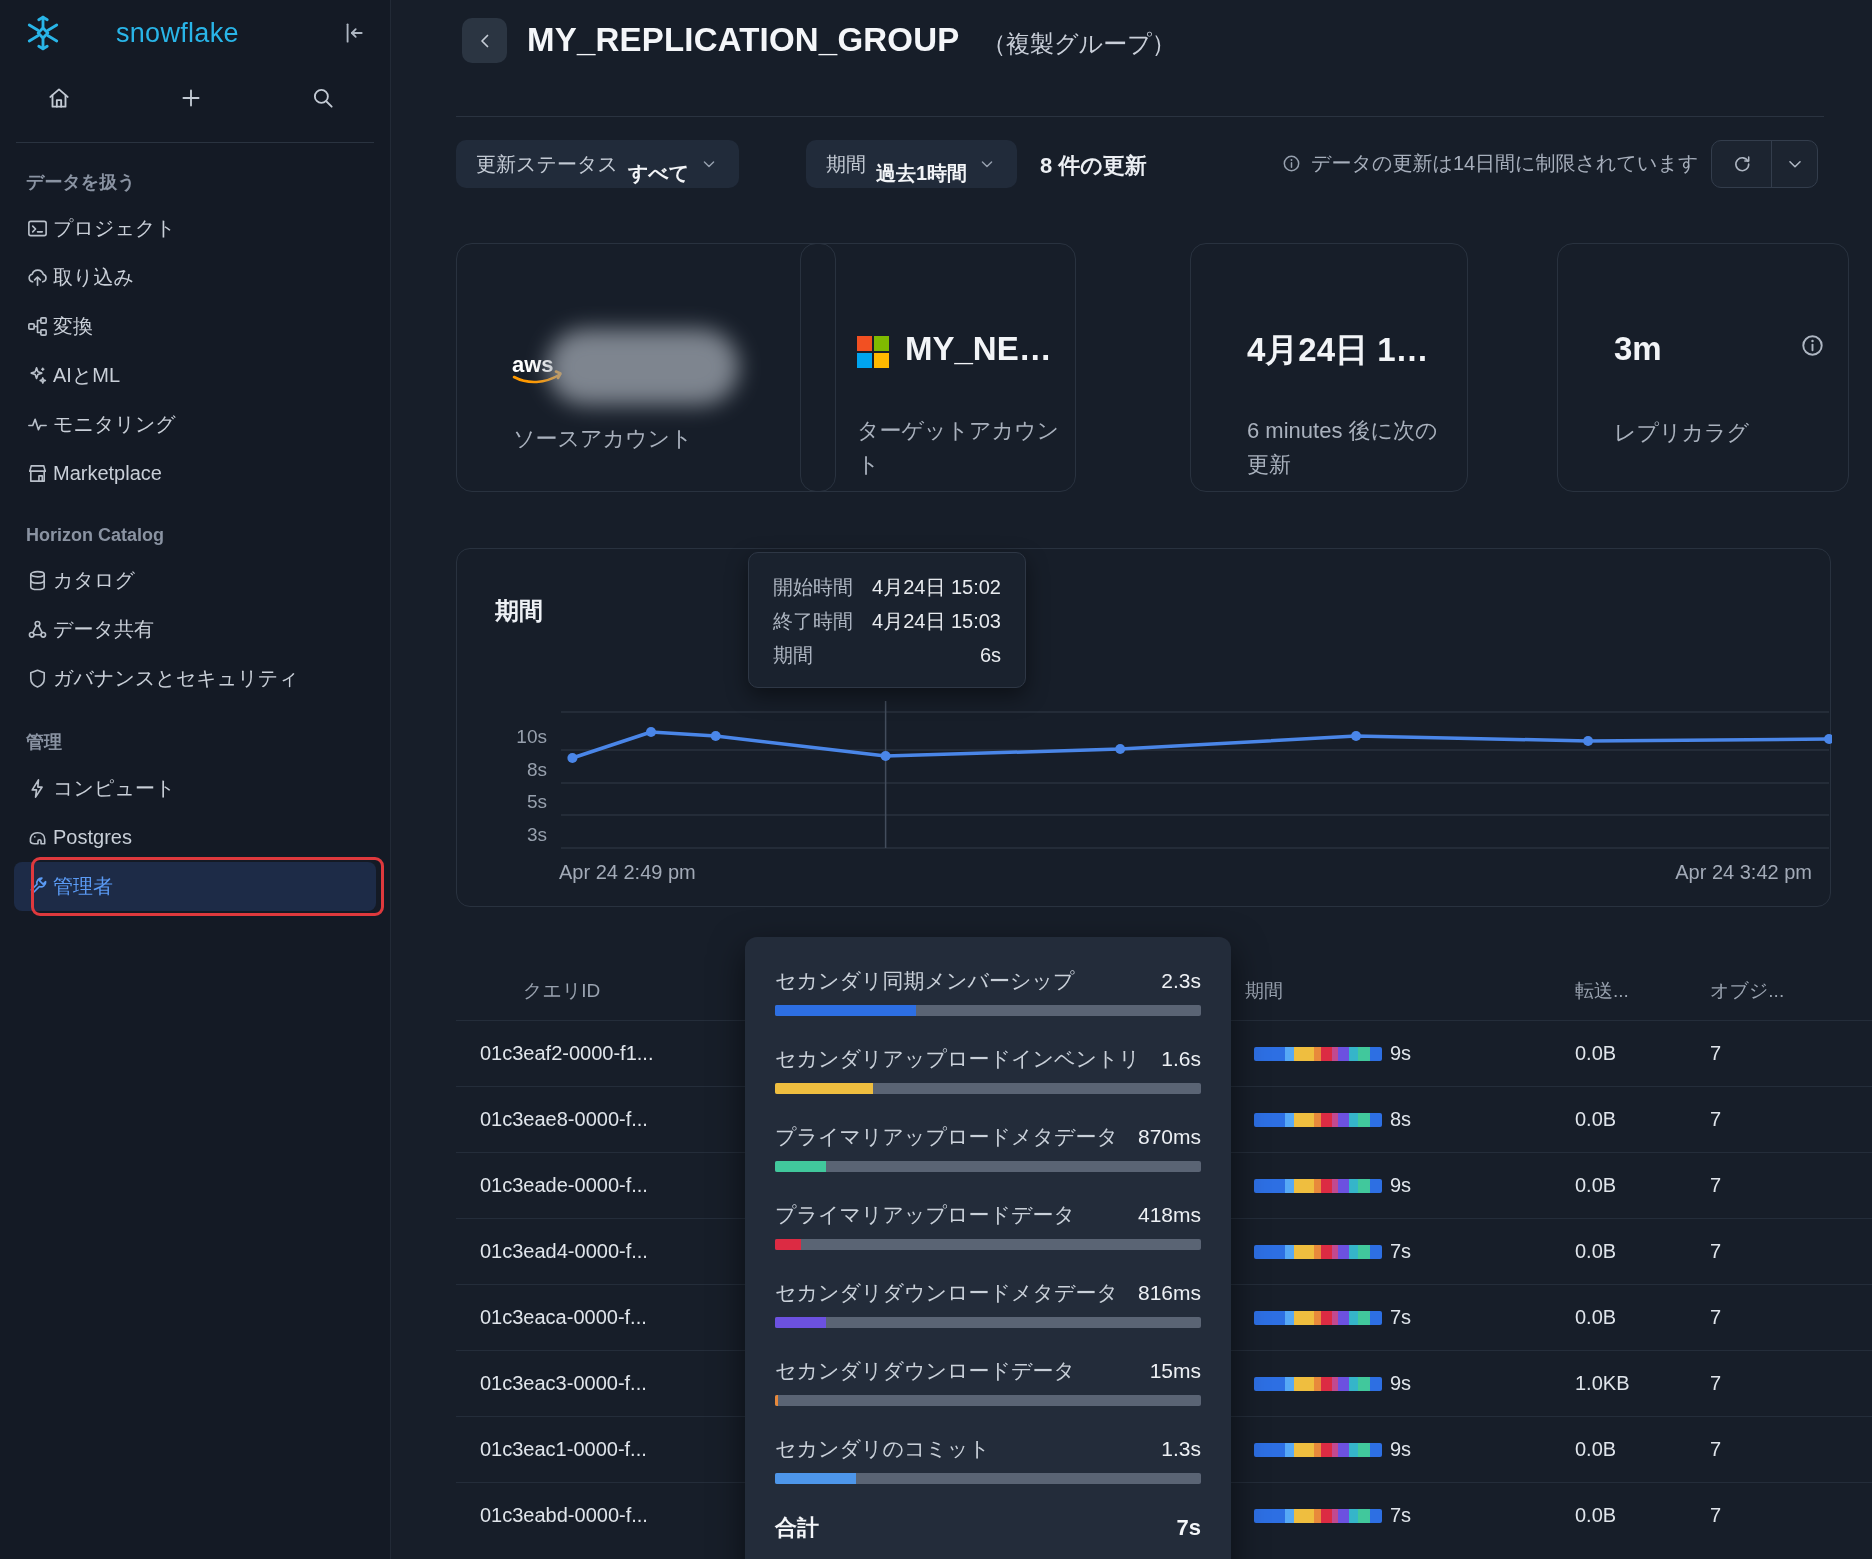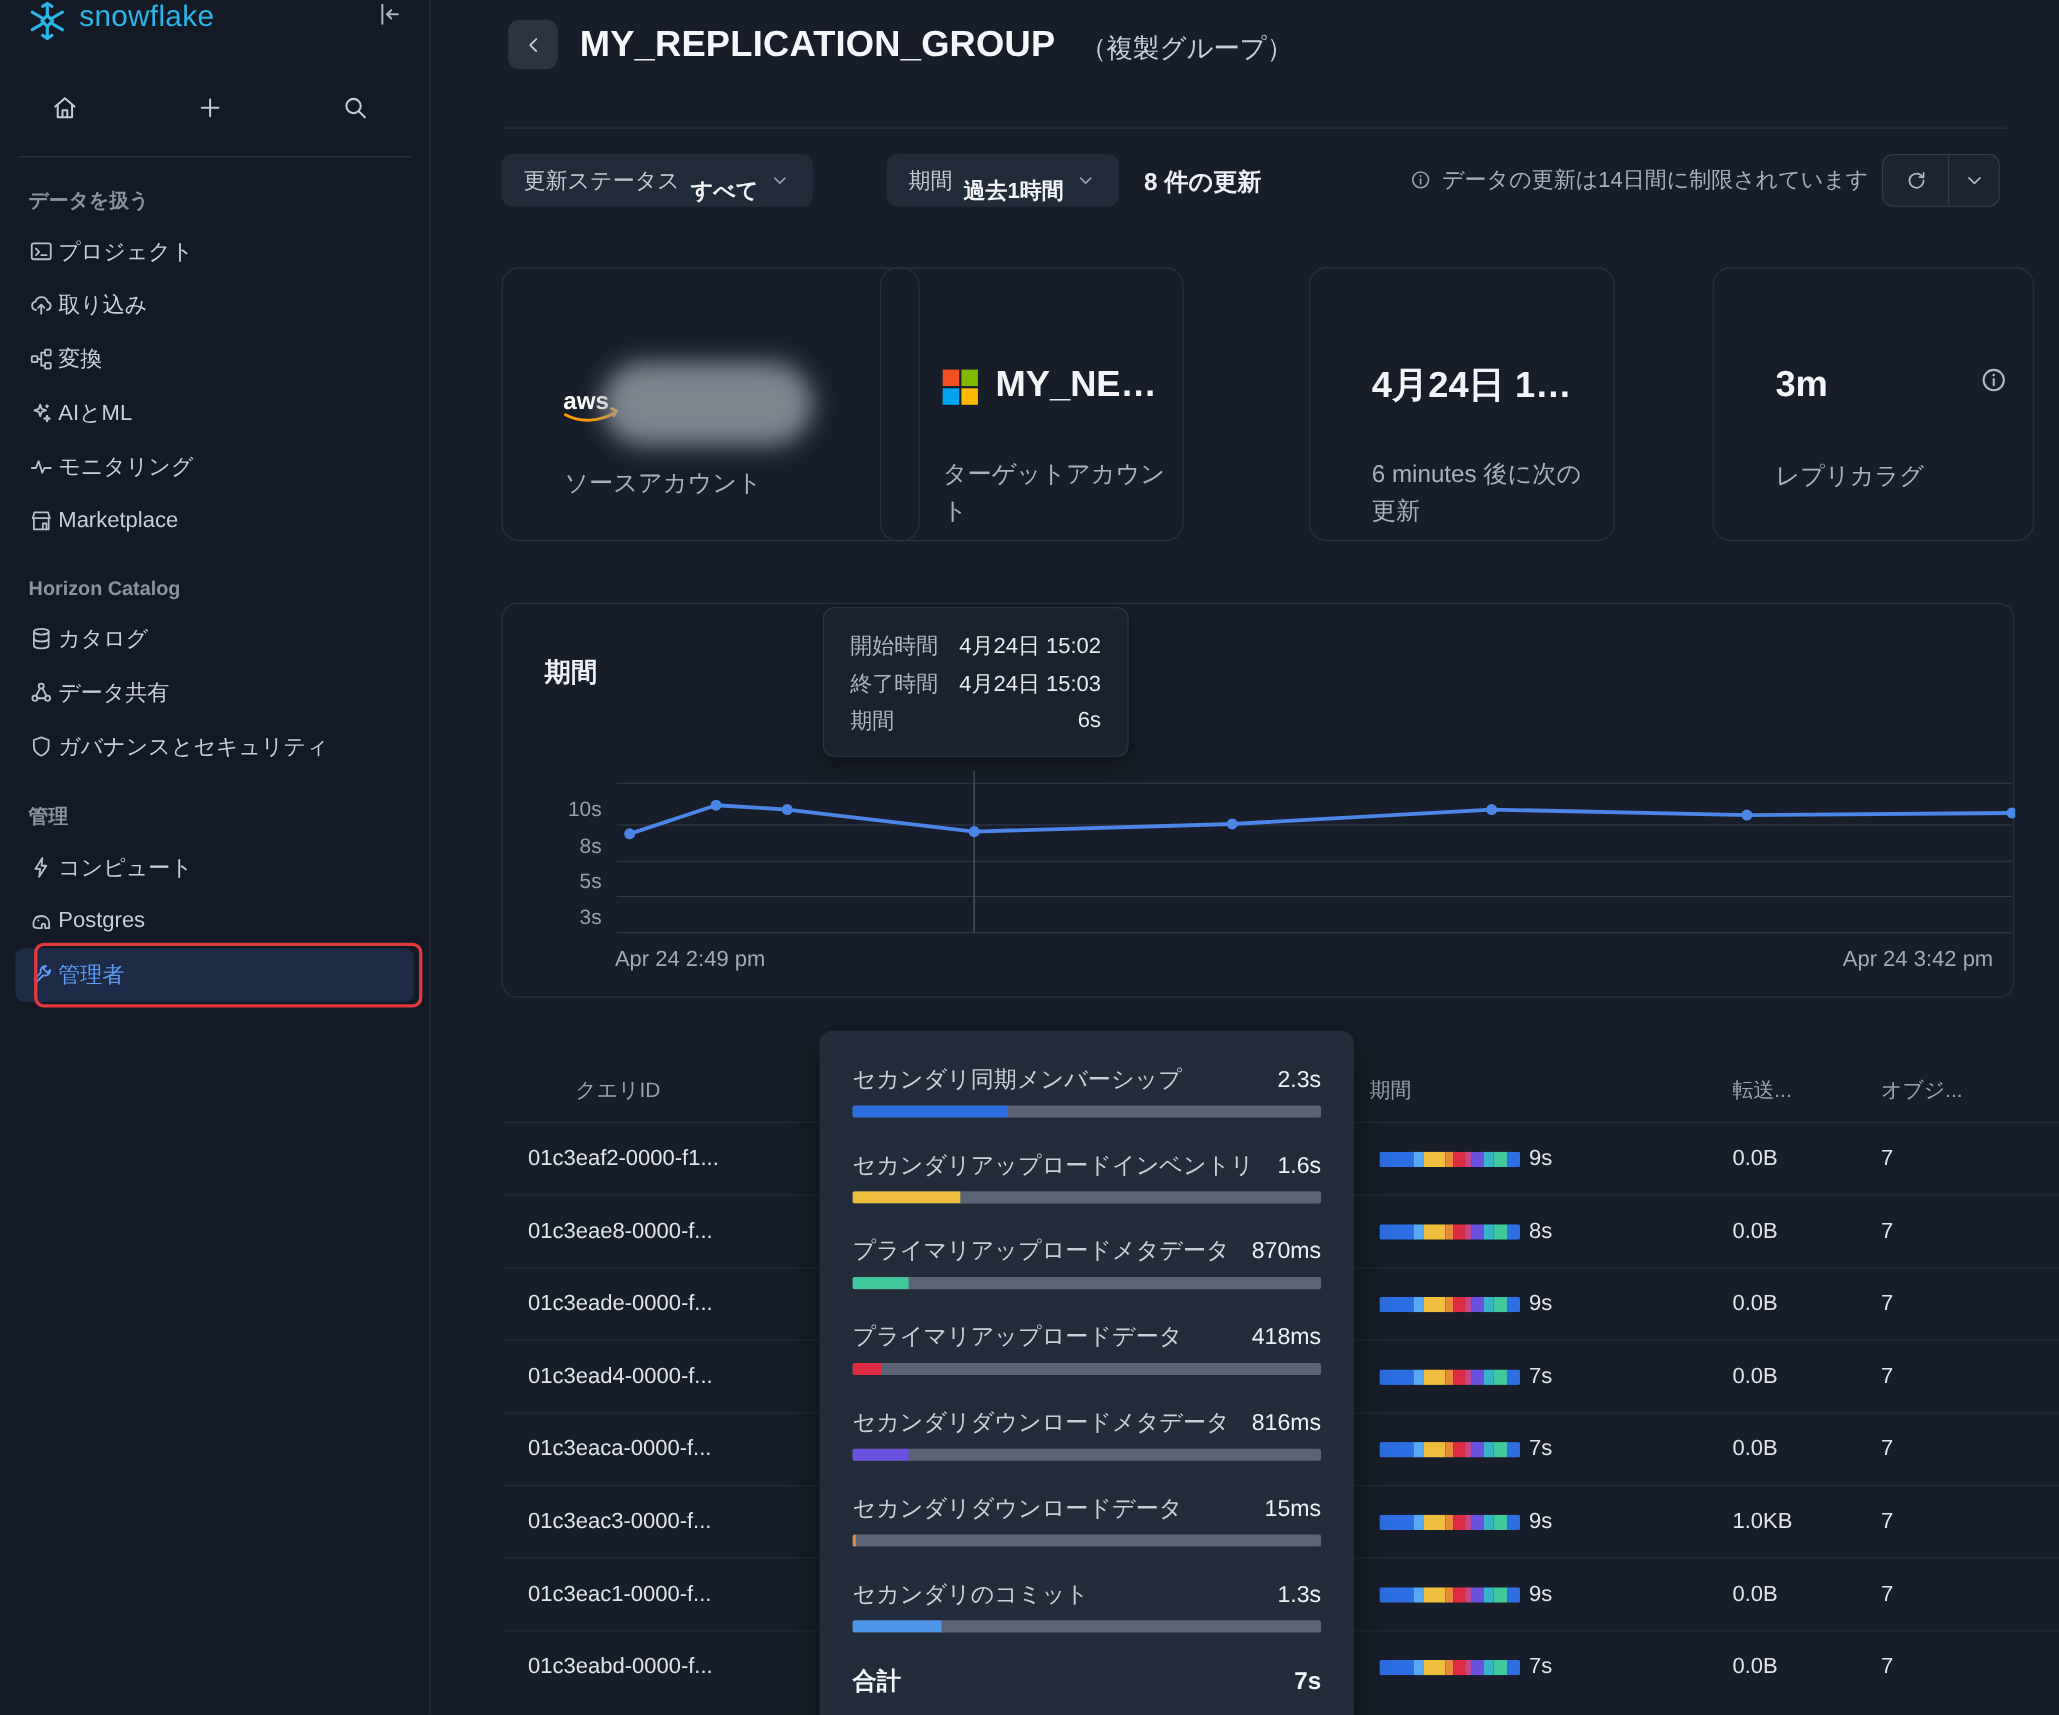--- a/index.html
+++ b/index.html
@@ -9,21 +9,21 @@
     background:#171E29; color:#E9ECF1;
     font-family:"Liberation Sans","DejaVu Sans",sans-serif;
   }
   svg { display:block; }
   .ic svg, .nav-ic svg { width:100%; height:100%; fill:none; stroke:currentColor;
     stroke-width:1.7; stroke-linecap:round; stroke-linejoin:round; }
 
   
   .sidebar { position:absolute; left:0; top:0; width:391px; height:100%;
     background:#141A25; border-right:1px solid #222A36; padding:0 14px; }
-  .logo-row { height:66px; display:flex; align-items:flex-start; padding:0 10px; }
+  .logo-row { height:66px; display:flex; align-items:center; padding:0 10px;gap:44px; }
   .brand-mark { width:38px; height:38px; }
   .brand-word { font-size:27px; color:#29B5E8; font-weight:500; margin-left:10px; letter-spacing:.3px; }
   .collapse-btn { margin-left:auto; width:26px; height:26px; color:#AEB6C2; cursor:pointer; }
   .icon-row { height:64px; display:flex; align-items:center; justify-content:space-between; padding:0 40px 0 32px; }
   .top-ic { width:26px; height:26px; color:#C3CAD4; cursor:pointer; }
   .side-divider { height:1px; background:#2A3340; margin:12px 2px 0; }
   .nav-group-label { font-size:18px; font-weight:700; color:#8A93A2; padding:0 12px; margin:27px 0 10px; }
   .nav-item { position:relative; height:49px; display:flex; align-items:center; gap:4px;
     padding:0 12px; border-radius:8px; color:#C9CFD8; font-size:20px; cursor:pointer; }
   .nav-ic { width:23px; height:23px; flex:0 0 23px; color:#B9C0CA; }

